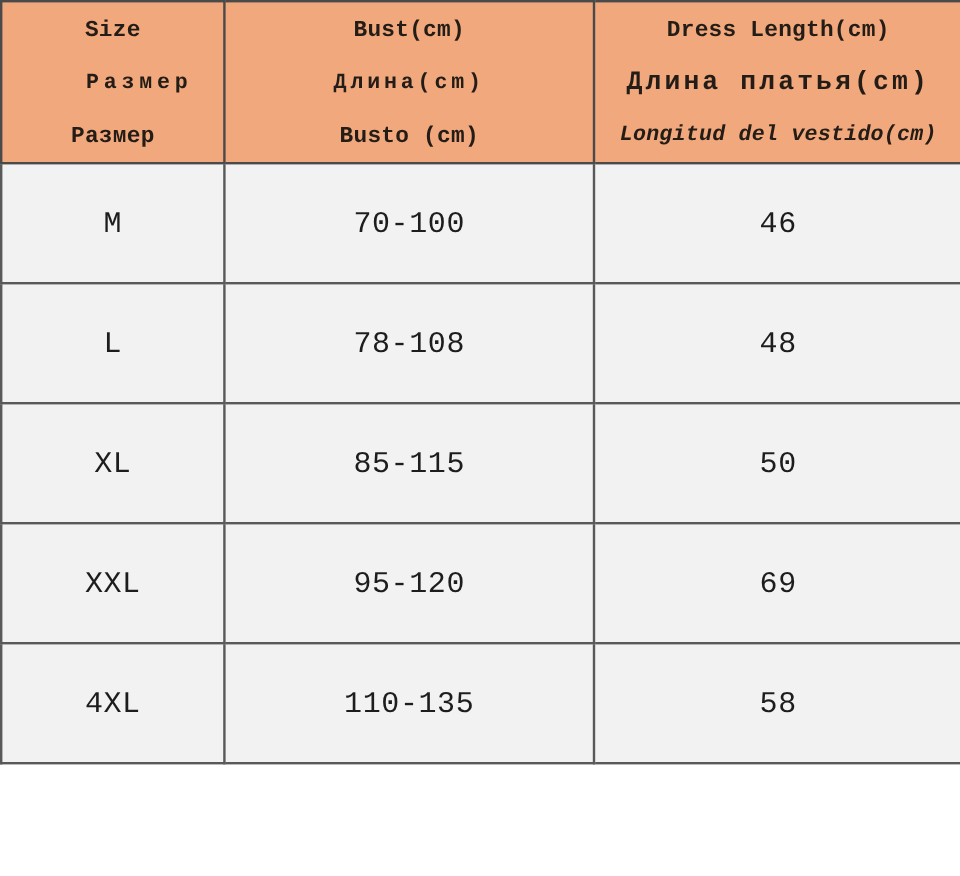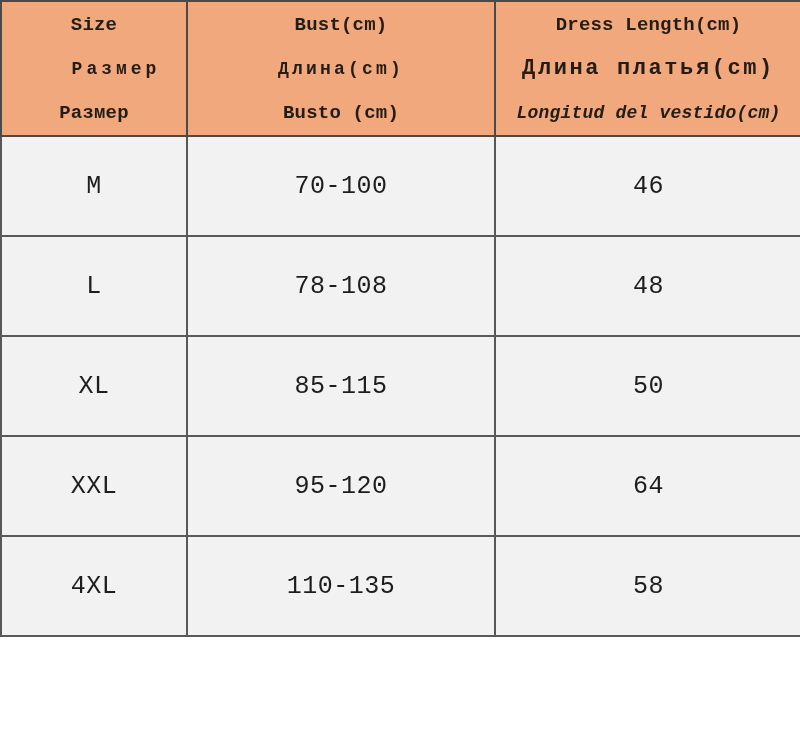--- a/index.html
+++ b/index.html
@@ -131,21 +131,21 @@
         <td class="td-cell last">48</td>
       </tr>
       <tr>
         <td class="td-cell first">XL</td>
         <td class="td-cell">85-115</td>
         <td class="td-cell last">50</td>
       </tr>
       <tr>
         <td class="td-cell first">XXL</td>
         <td class="td-cell">95-120</td>
-        <td class="td-cell last">64</td>
+        <td class="td-cell last">69</td>
       </tr>
       <tr class="last-row">
         <td class="td-cell first">4XL</td>
         <td class="td-cell">110-135</td>
         <td class="td-cell last">58</td>
       </tr>
     </tbody>
 </table>
 
 </body></html>

